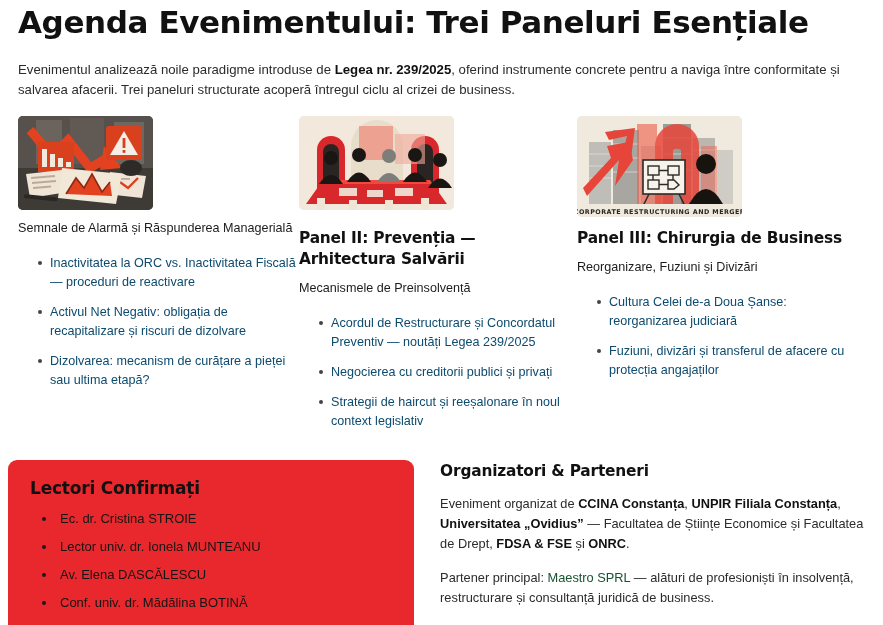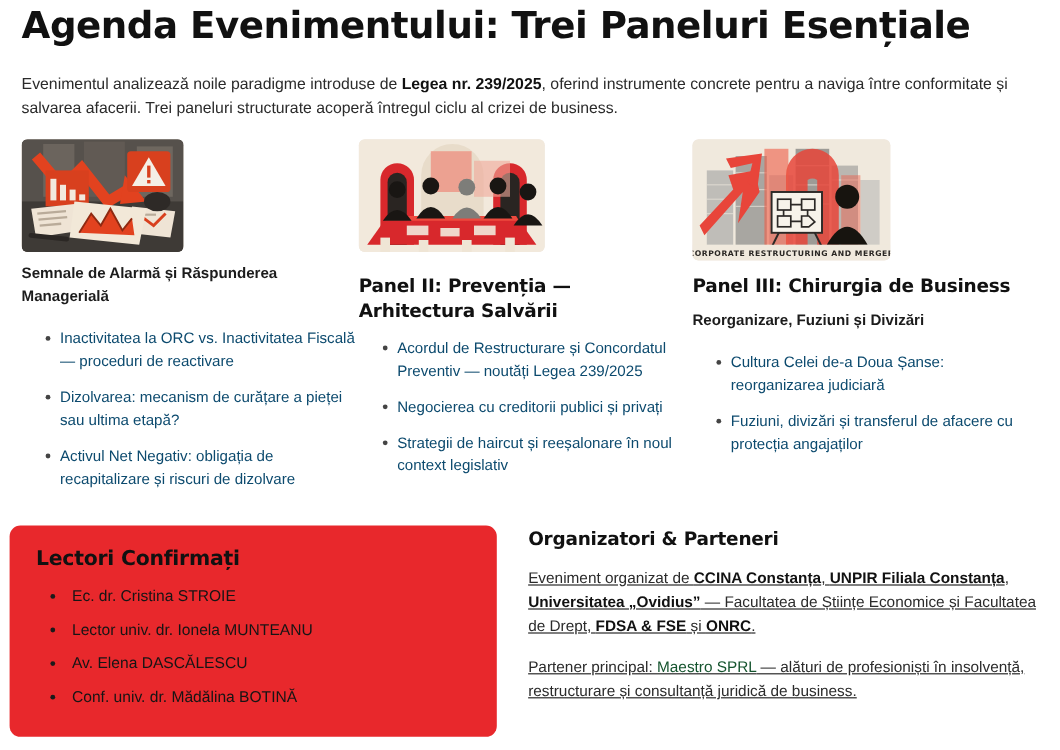--- a/index.html
+++ b/index.html
@@ -63,21 +63,21 @@
     font-weight: 700;
     color: #111;
     font-family: "DejaVu Sans", sans-serif;
     letter-spacing: -0.2px;
   }
   .col-3 .panel-title { margin-top: 11px; }
   .panel-sub {
     margin: 9px 0 16px 0;
     font-size: 12.6px;
     line-height: 19px;
-    font-weight: 700;
+    font-weight: 400;
     color: #1c1c1c;
   }
   ul.bullets {
     margin: 11px 0 0 0;
     padding-left: 20px;
     list-style: none;
   }
   ul.bullets li {
     position: relative;
     font-size: 12.6px;
@@ -150,21 +150,20 @@
     font-weight: 700;
     color: #111;
     font-family: "DejaVu Sans", sans-serif;
     letter-spacing: -0.2px;
   }
   .partners-p {
     margin: 14px 0 0 0;
     font-size: 12.8px;
     line-height: 20px;
     color: #2b2b2b;
-    text-decoration: underline;
   }
   .partners-p b { font-weight: 700; color: #111; }
   .accent { color: #14532d; font-weight: 400; }
 
   
   svg.art { display: block; }
 </style>
 </head>
 <body>
 
@@ -213,22 +212,22 @@
           <polyline points="48,78 58,62 66,72 74,58 84,76 92,66" fill="none" stroke="#8f2a12" stroke-width="1.6"></polyline>
 
           <rect x="6" y="78" width="34" height="4" rx="2" fill="#2b2724" transform="rotate(6 6 78)"></rect>
 
           <ellipse cx="113" cy="52" rx="11" ry="8" fill="#2e2a27"></ellipse>
         </svg>
       </div>
       <p class="panel-sub">Semnale de Alarmă și Răspunderea Managerială</p>
       <ul class="bullets">
         <li>Inactivitatea la ORC vs. Inactivitatea Fiscală — proceduri de reactivare</li>
+        <li>Activul Net Negativ: obligația de recapitalizare și riscuri de dizolvare</li>
         <li>Dizolvarea: mecanism de curățare a pieței sau ultima etapă?</li>
-        <li>Activul Net Negativ: obligația de recapitalizare și riscuri de dizolvare</li>
       </ul>
     </div>
 
     <div class="col col-2">
       <div class="thumb thumb-2">
         <svg class="art" viewBox="0 0 155 94" width="155" height="94" aria-hidden="true">
           <rect width="155" height="94" fill="#F2E9DC"></rect>
 
           <path d="M18 88 L18 34 A14 14 0 0 1 46 34 L46 88 Z" fill="#D8282C"></path>
           <path d="M24 88 L24 36 A8 8 0 0 1 40 36 L40 88 Z" fill="#2a2522"></path>
@@ -258,20 +257,21 @@
               <path d="M129 72 q12 -19 24 0 z"></path>
           </g>
 
           <rect x="18" y="82" width="8" height="12" fill="#EFE5D5"></rect>
           <rect x="50" y="84" width="8" height="10" fill="#EFE5D5"></rect>
           <rect x="86" y="84" width="8" height="10" fill="#EFE5D5"></rect>
           <rect x="122" y="82" width="8" height="12" fill="#EFE5D5"></rect>
         </svg>
       </div>
       <h2 class="panel-title">Panel II: Prevenția — Arhitectura Salvării</h2>
+      <p class="panel-sub">Mecanismele de Preinsolvență</p>
       <ul class="bullets">
         <li>Acordul de Restructurare și Concordatul Preventiv — noutăți Legea 239/2025</li>
         <li>Negocierea cu creditorii publici și privați</li>
         <li>Strategii de haircut și reeșalonare în noul context legislativ</li>
       </ul>
     </div>
 
     <div class="col col-3">
       <div class="thumb thumb-3">
         <svg class="art" viewBox="0 0 165 101" width="165" height="101" aria-hidden="true">

